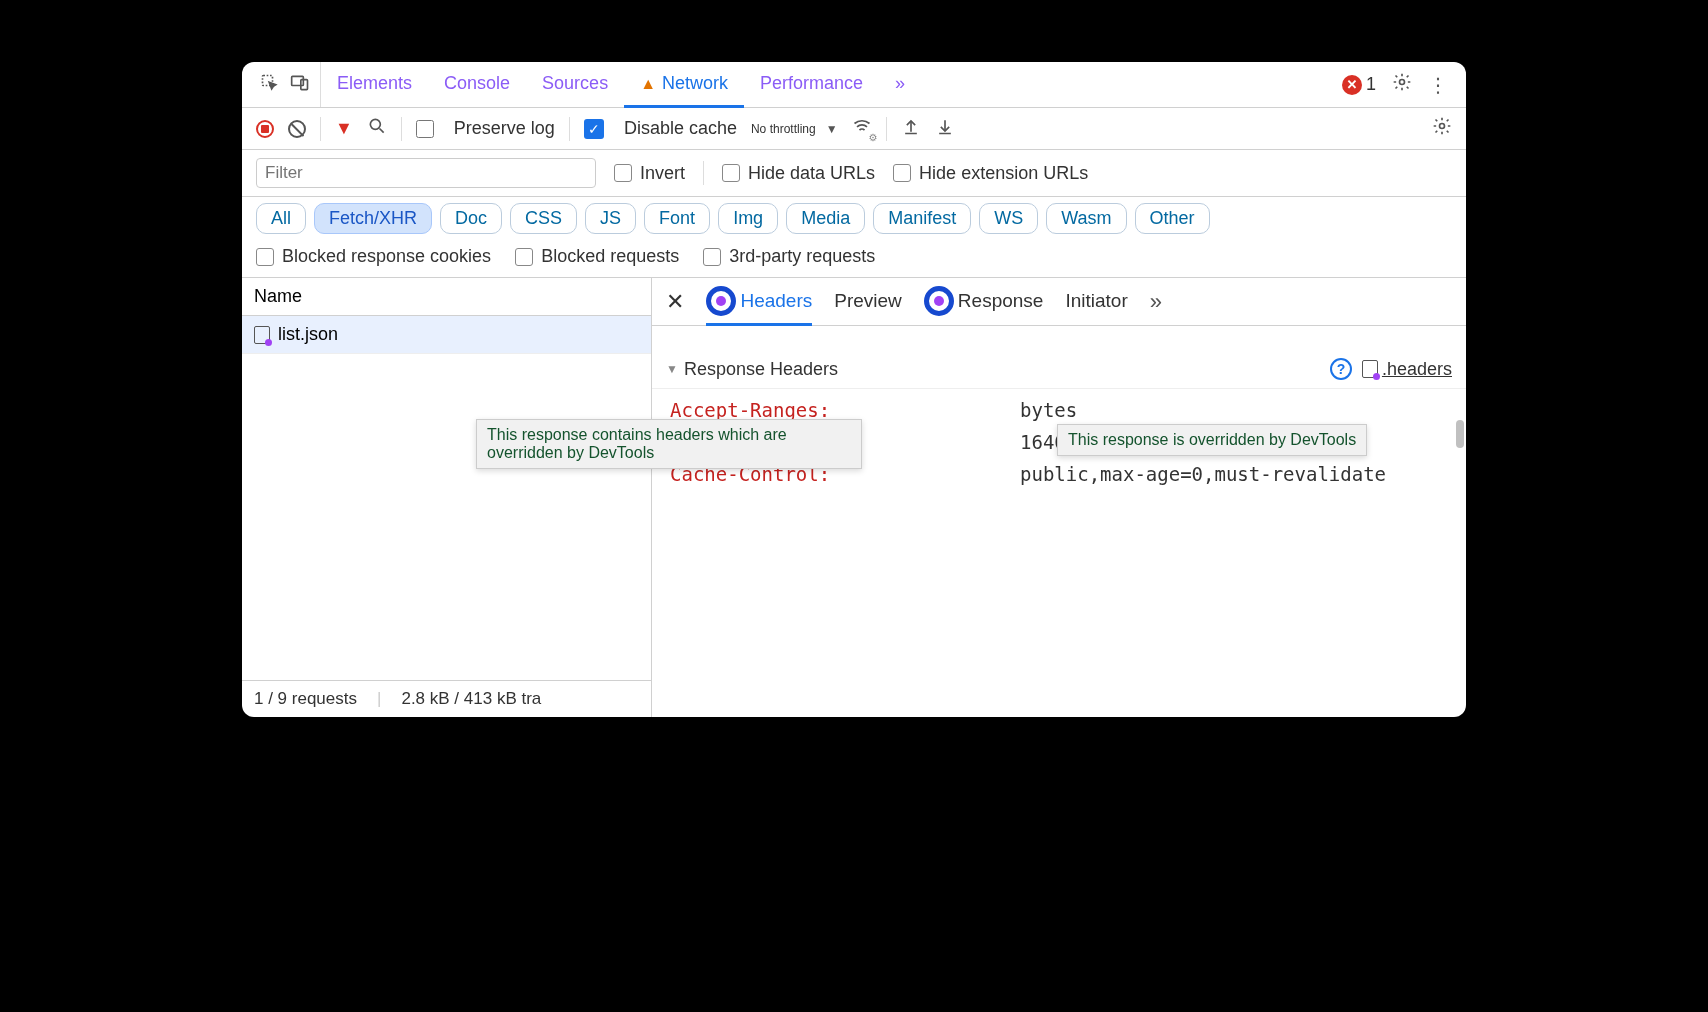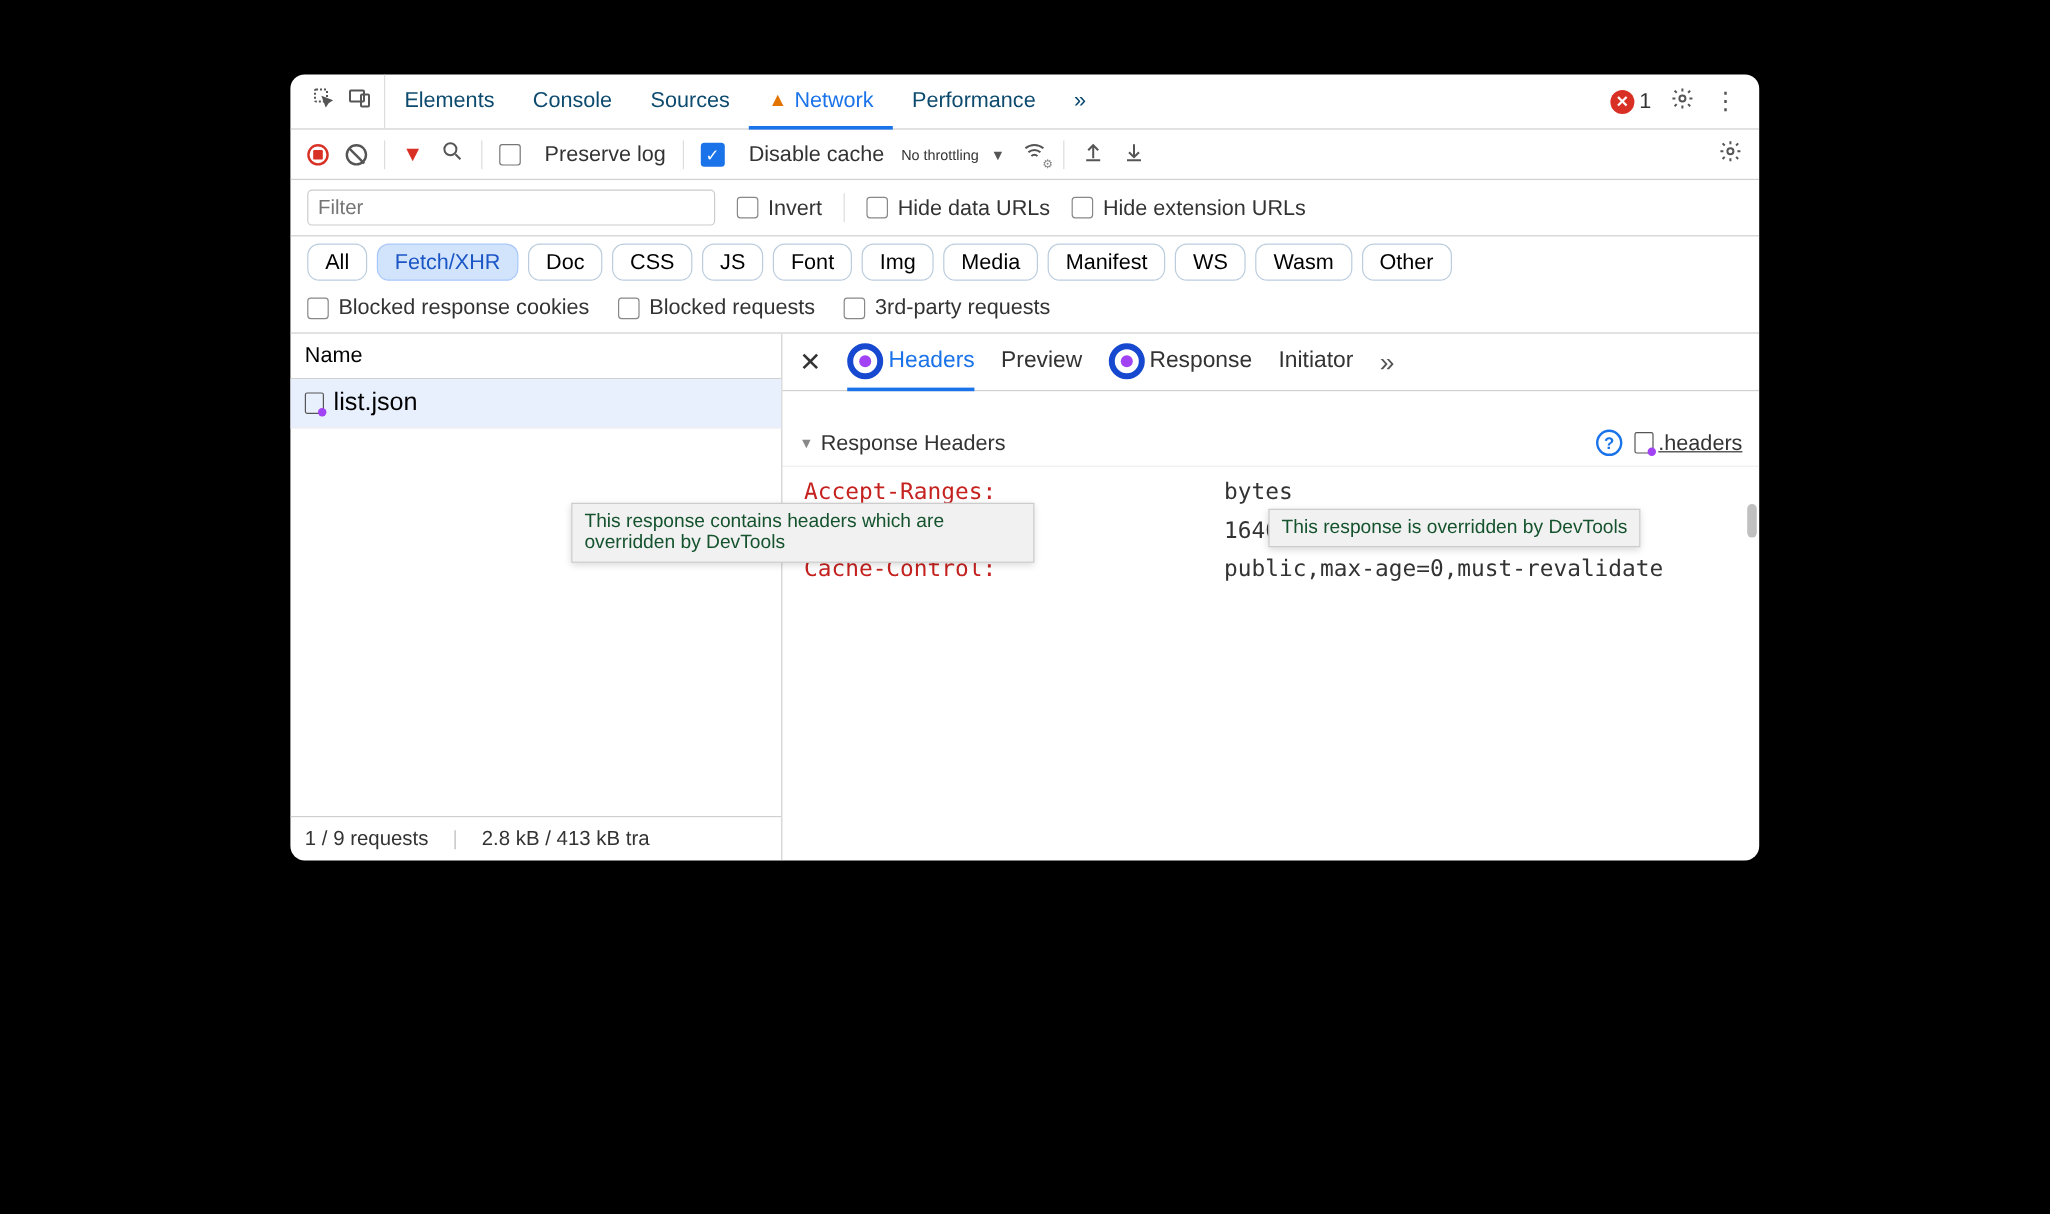--- a/index.html
+++ b/index.html
@@ -59,21 +59,21 @@
   gap: 10px;
   padding: 0 10px;
   border-right: 1px solid #ddd;
 }
 .main-tab {
   padding: 0 16px;
   display: flex;
   align-items: center;
   gap: 6px;
   font-size: 18px;
-  color: #0c4a6e;
+  color: #8b5cf6;
   cursor: pointer;
   border-bottom: 3px solid transparent;
   margin-bottom: -1px;
 }
 .main-tab.active {
   color: #1a73e8;
   border-bottom-color: #1a73e8;
 }
 .main-tabs-right {
   margin-left: auto;
@@ -147,21 +147,21 @@
 .filter-chk { display: flex; align-items: center; gap: 8px; font-size: 18px; color: #333; }
 .filter-chk .box { width: 18px; height: 18px; border: 1.5px solid #888; border-radius: 3px; }
 
 .pillrow {
   display: flex; align-items: center; gap: 8px;
   padding: 6px 14px;
   flex-wrap: wrap;
 }
 .pill {
   border: 1px solid #bcd; border-radius: 10px; padding: 4px 14px;
-  font-size: 18px; color: #000000; cursor: pointer;
+  font-size: 18px; color: #0369a1; cursor: pointer;
 }
 .pill.active { background: #d2e3fc; color: #1a56c5; font-weight: 500; border-color: #a8c7fa; }
 
 .blockrow {
   display: flex; align-items: center; gap: 24px;
   padding: 6px 14px 10px;
   font-size: 18px; color: #333;
   border-bottom: 1px solid #d0d0d0;
 }
 .blockrow .box { width: 18px; height: 18px; border: 1.5px solid #888; border-radius: 3px; }
@@ -180,21 +180,21 @@
   flex-direction: column;
   position: relative;
 }
 .name-head {
   padding: 8px 12px;
   font-size: 18px;
   border-bottom: 1px solid #d0d0d0;
 }
 .file-row {
   display: flex; align-items: center; gap: 8px; padding: 8px 12px;
-  font-size: 21px; background: #e8f0fe; border-bottom: 1px solid #eee;
+  font-size: 18px; background: #e8f0fe; border-bottom: 1px solid #eee;
 }
 .file-icon {
   width: 16px; height: 18px; border: 1.5px solid #555; border-radius: 2px;
   position: relative;
 }
 .file-icon::after {
   content: ""; position: absolute; width: 7px; height: 7px;
   background: #a142f4; border-radius: 50%;
   right: -3px; bottom: -3px;
 }

